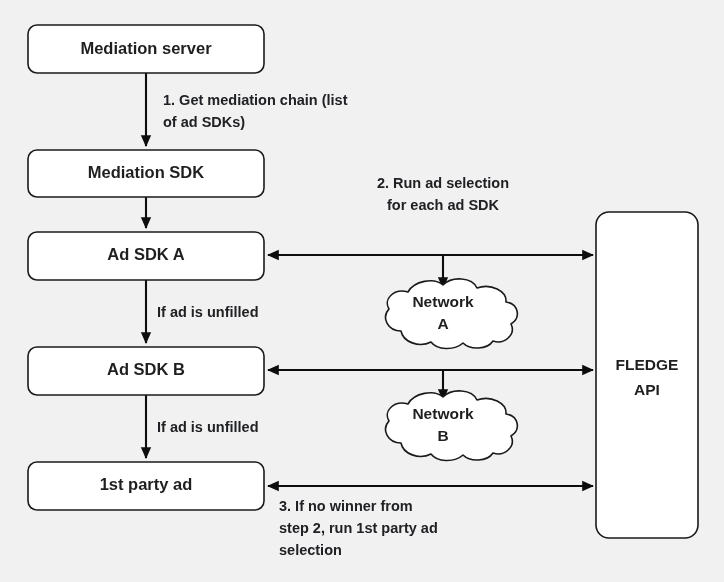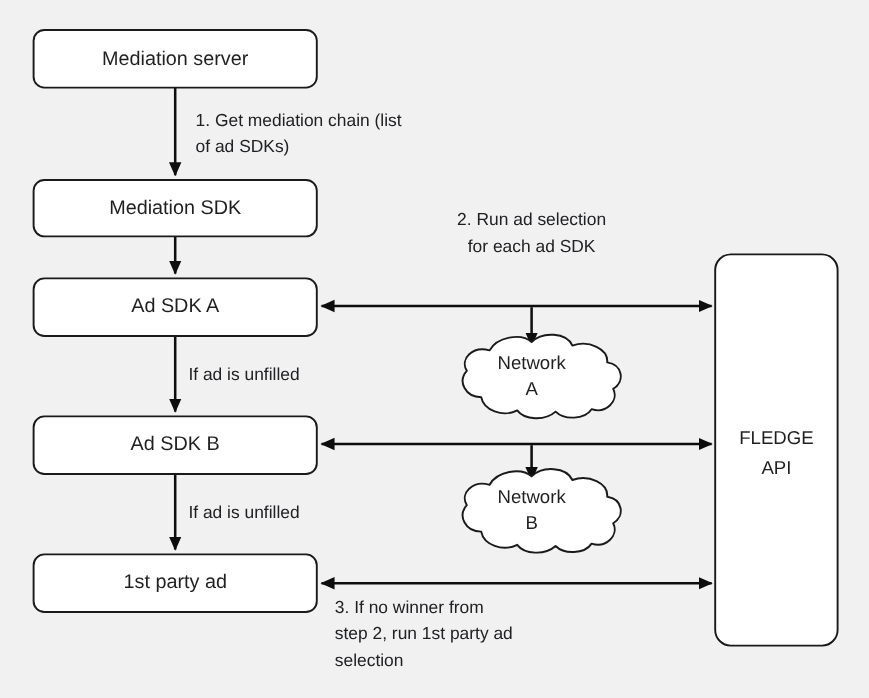--- a/index.html
+++ b/index.html
@@ -11,20 +11,21 @@
     height: 582px;
     background: #f1f1f1;
     font-family: "Liberation Sans", sans-serif;
     overflow: hidden;
   }
   #diagram-root {
     position: relative;
     width: 724px;
     height: 582px;
     background: #f1f1f1;
+    font-weight: bold;
   }
   svg.diagram-canvas {
     position: absolute;
     left: 0;
     top: 0;
     width: 724px;
     height: 582px;
     display: block;
   }
   .node-box {

